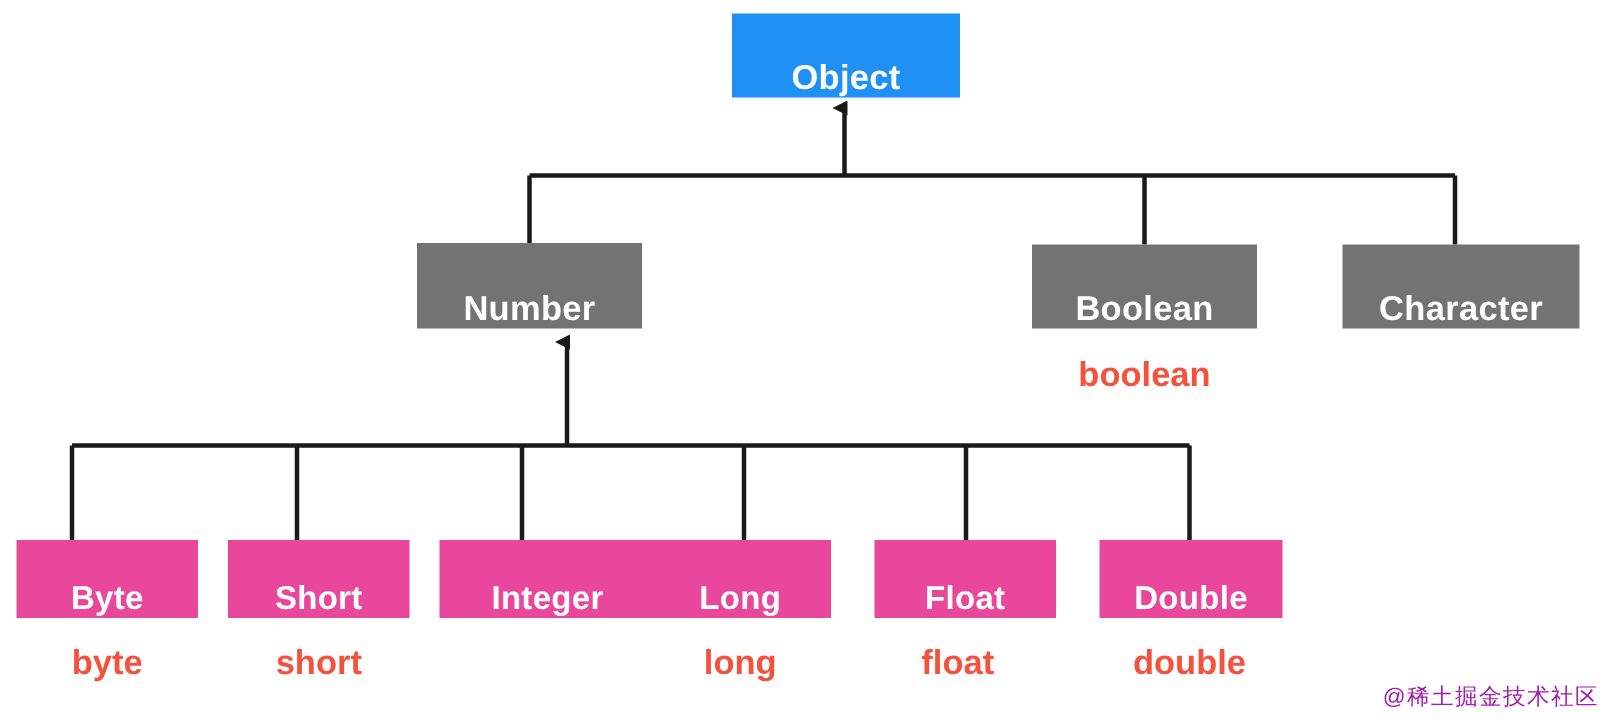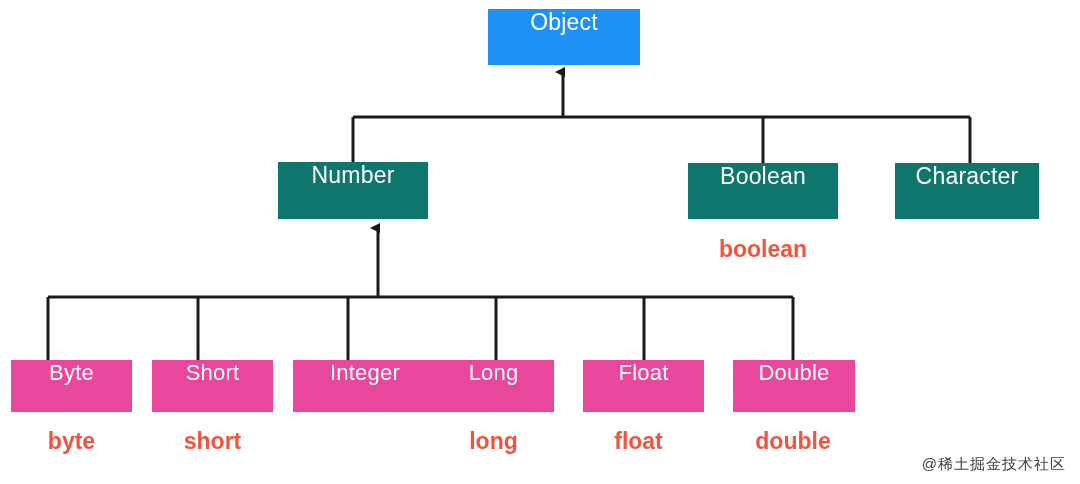--- a/index.html
+++ b/index.html
@@ -20,54 +20,54 @@
   #edges {
     position: absolute;
     left: 0;
     top: 0;
     width: 1080px;
     height: 484px;
   }
   .node {
     position: absolute;
     display: flex;
-    align-items: flex-start;
+    align-items: flex-end;
     justify-content: center;
     color: #ffffff;
-    font-weight: normal;
+    font-weight: bold;
     letter-spacing: 0.2px;
     box-sizing: border-box;
     z-index: 2;
   }
   .node-object {
     background: #1f91f5;
     font-size: 23px;
   }
   .node-green {
-    background: #0f766e;
+    background: #737373;
     font-size: 23px;
   }
   .node-pink {
     background: #e8479b;
     font-size: 22px;
   }
   .prim-label {
     position: absolute;
     text-align: center;
     color: #f4523d;
     font-weight: bold;
     font-size: 23px;
     z-index: 2;
     white-space: nowrap;
   }
   .watermark {
     position: absolute;
     right: 14px;
     bottom: 10px;
-    color: #404040;
+    color: #a21caf;
     font-size: 15px;
     letter-spacing: 1px;
     white-space: nowrap;
     z-index: 3;
   }
 </style>
 </head>
 <body>
 
 <div id="diagram">
@@ -107,21 +107,21 @@
     <span>Number</span>
   </div>
 
   <div class="node node-green" style="left:688px; top:163px; width:150px; height:56px;">
     <span>Boolean</span>
   </div>
   <div class="prim-label" style="left:688px; top:236px; width:150px;">
     <span>boolean</span>
   </div>
 
-  <div class="node node-green" style="left:895px; top:163px; width:144px; height:56px;">
+  <div class="node node-green" style="left:895px; top:163px; width:158px; height:56px;">
     <span>Character</span>
   </div>
 
   <div class="node node-pink" style="left:11px; top:360px; width:121px; height:52px;">
     <span>Byte</span>
   </div>
   <div class="prim-label" style="left:11px; top:428px; width:121px;">
     <span>byte</span>
   </div>
 

